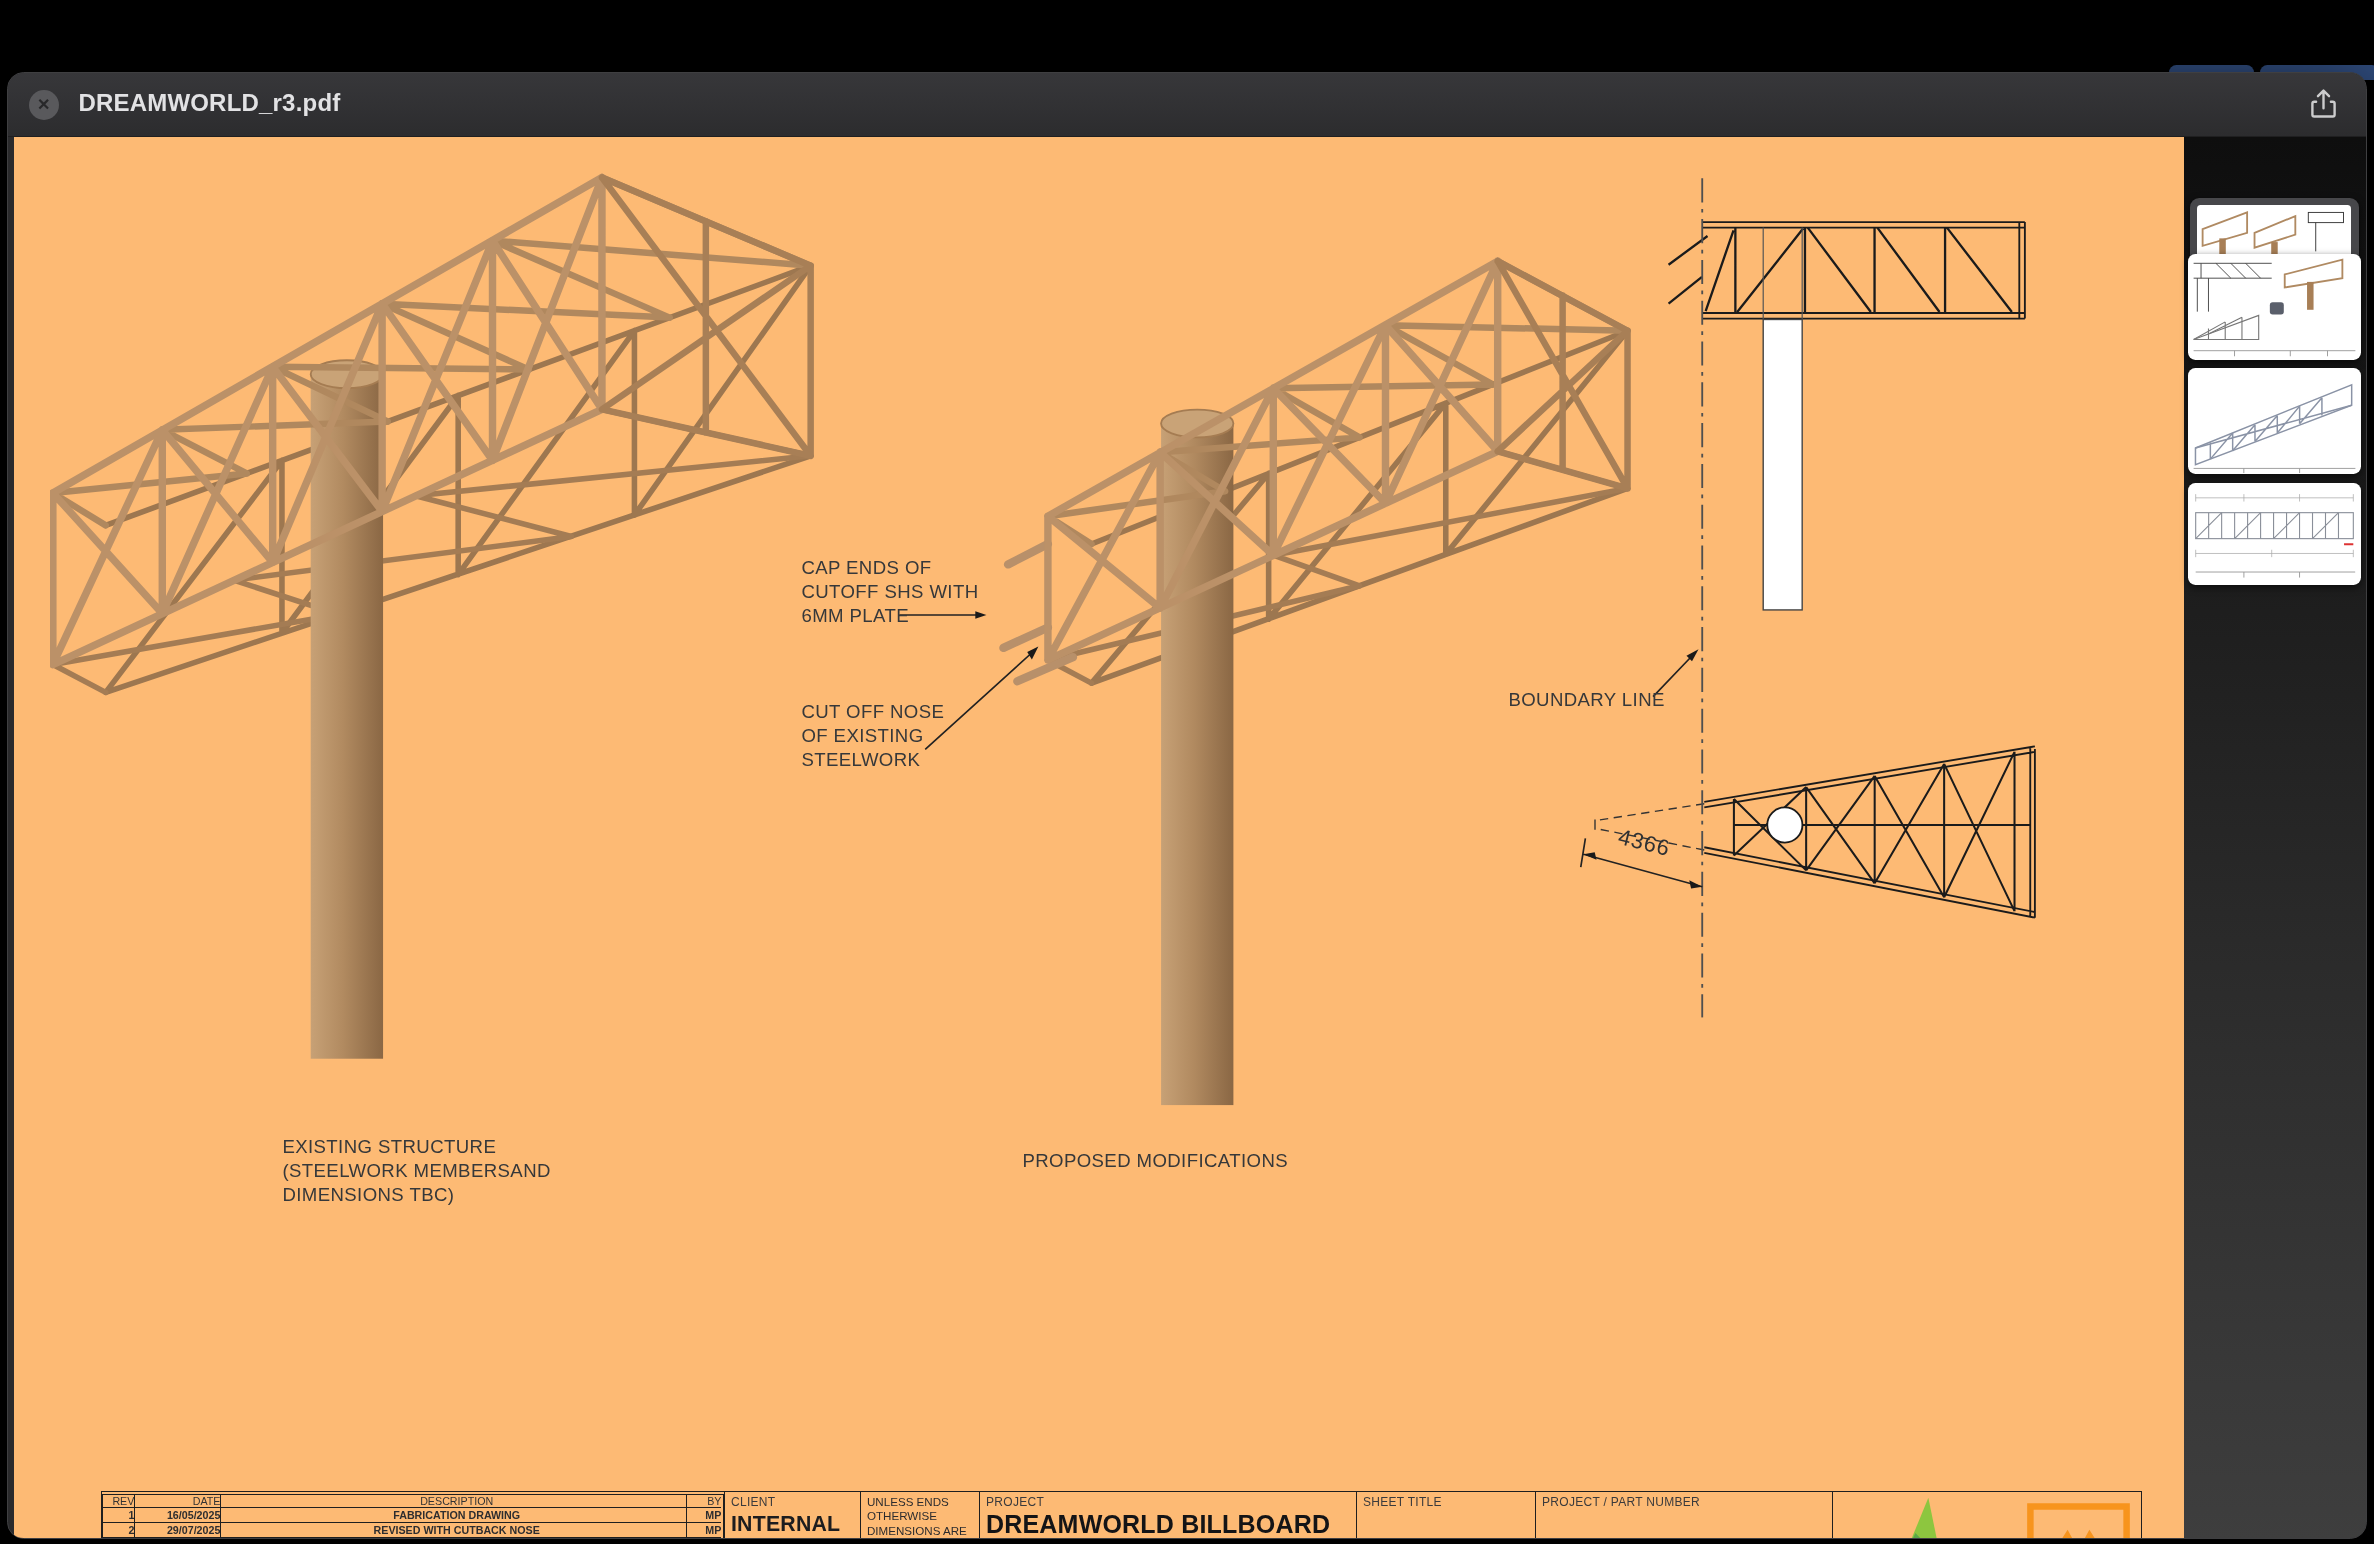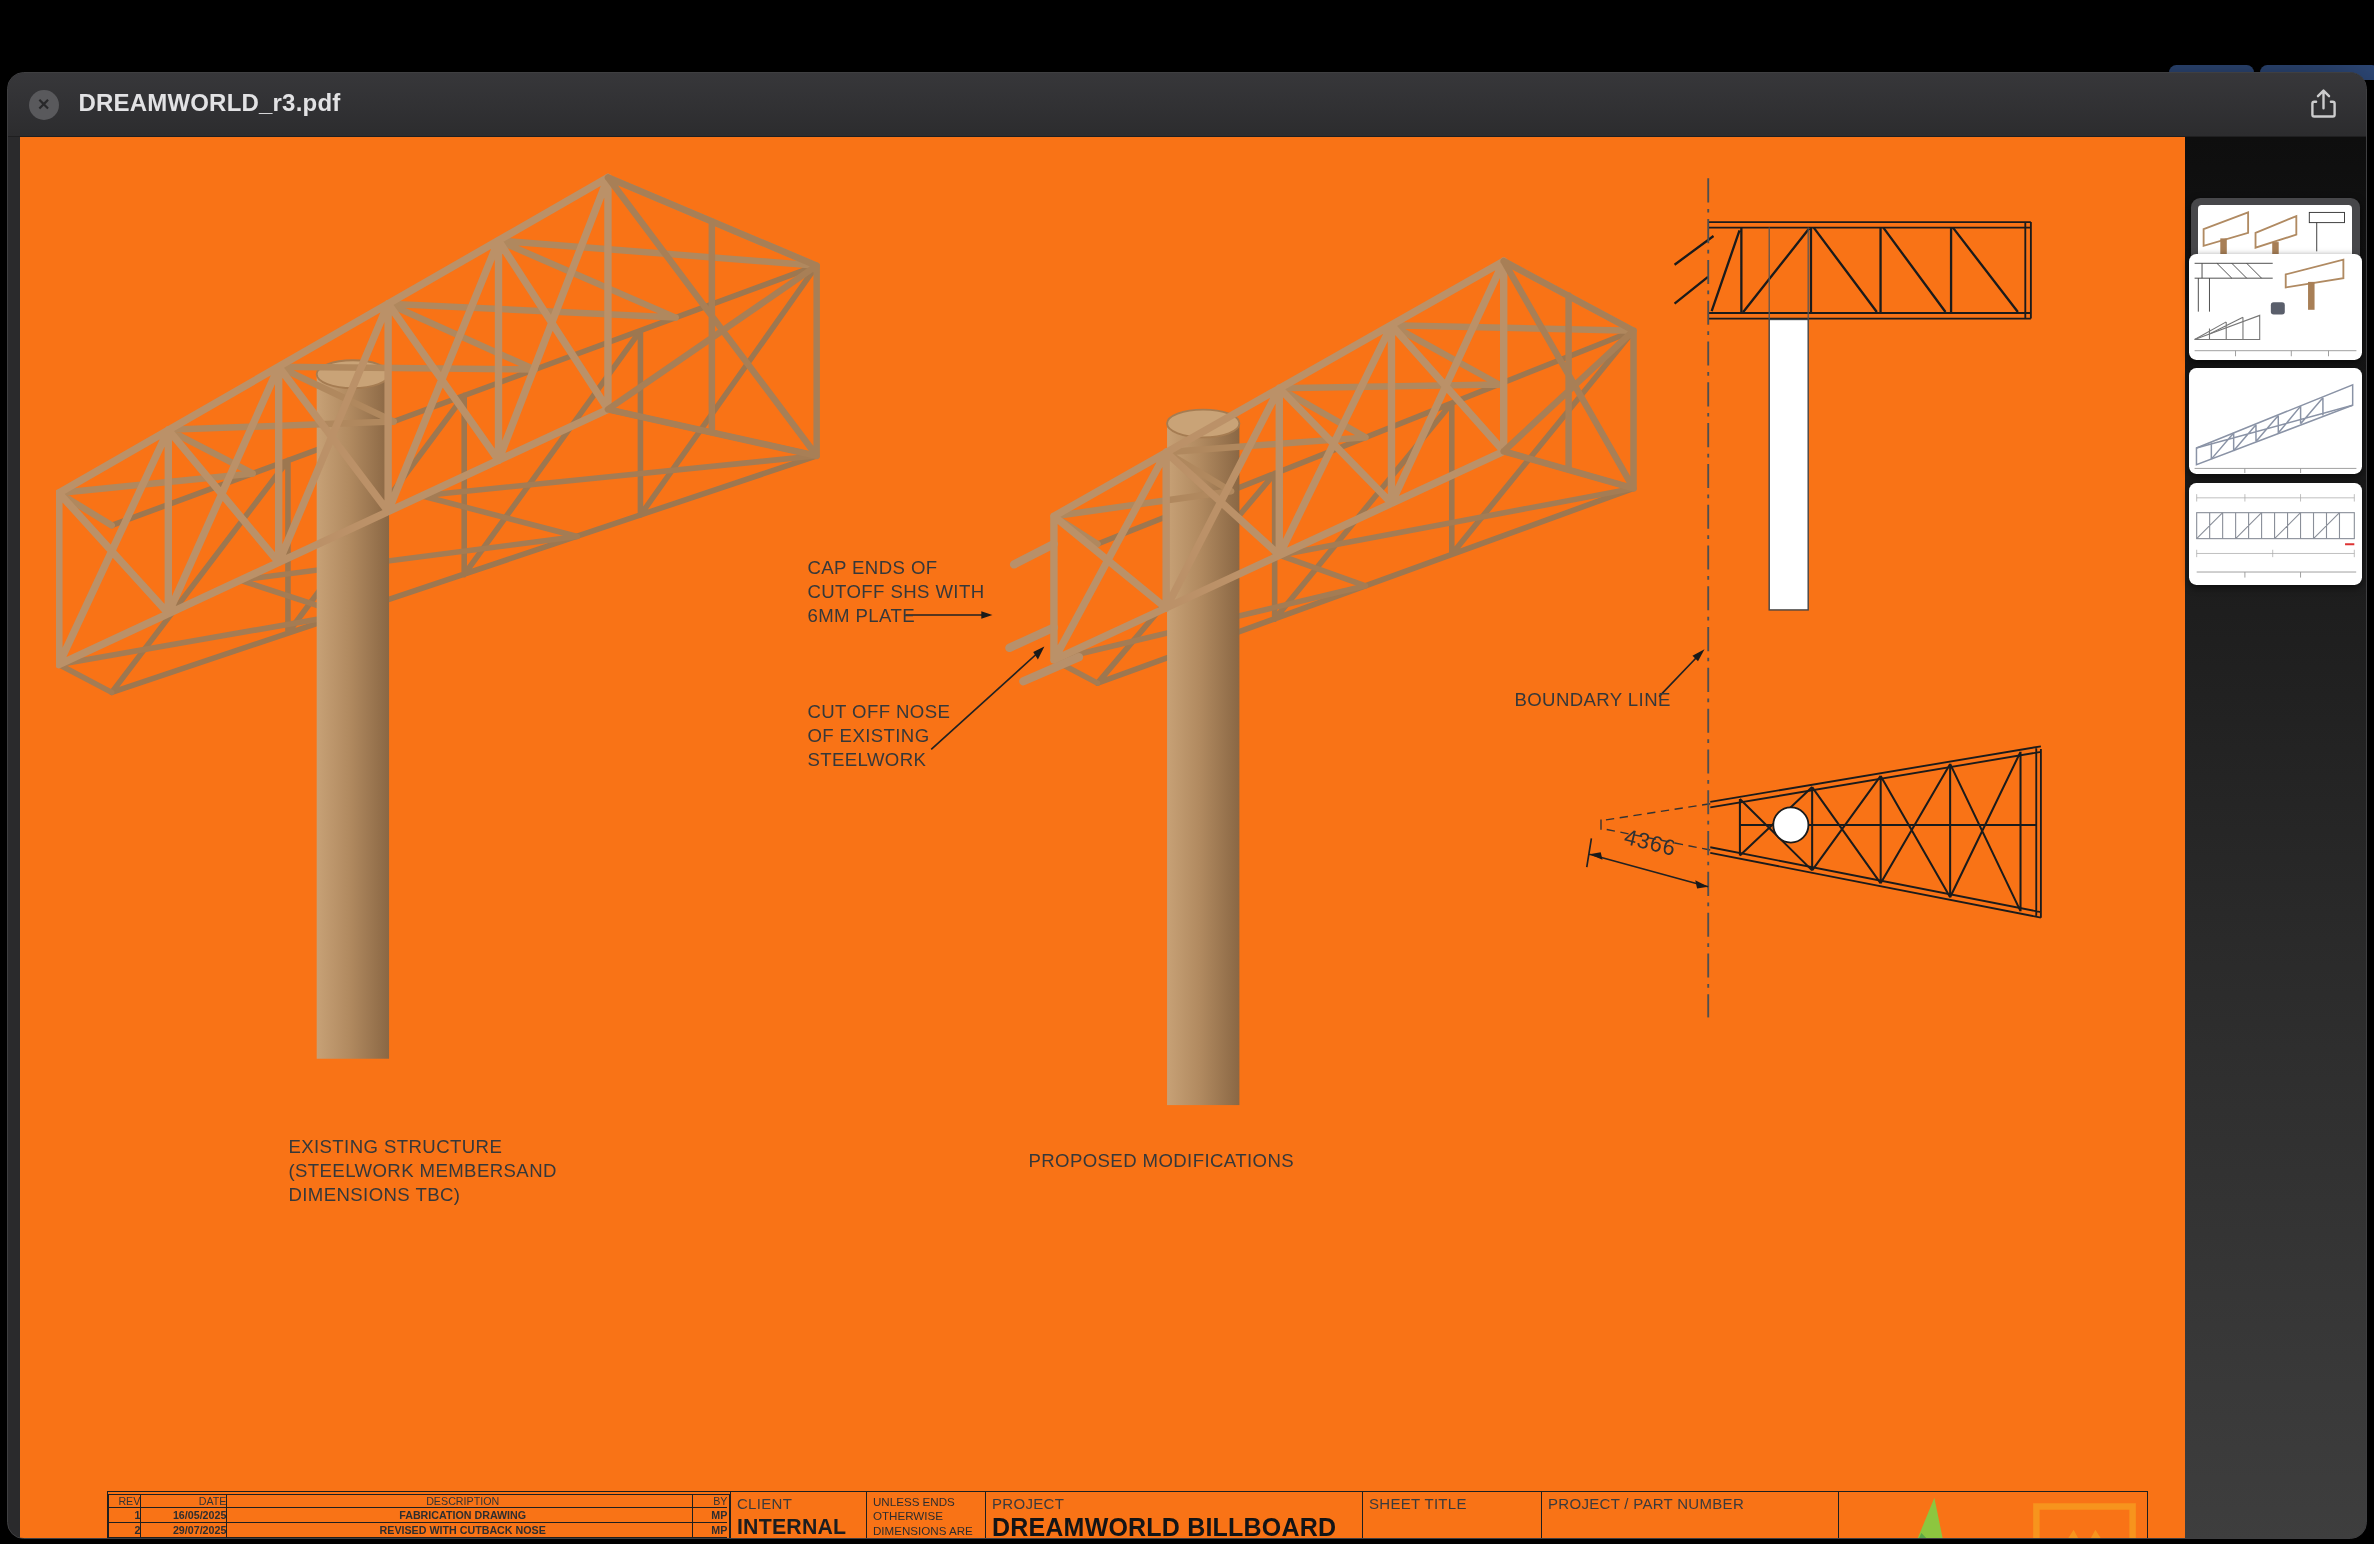--- a/index.html
+++ b/index.html
@@ -13,21 +13,21 @@
     box-shadow:0 22px 74px rgba(0,0,0,.85);box-sizing:border-box;}
   .titlebar{position:relative;height:63px;background:linear-gradient(#37373a,#2c2c2e);
     border-bottom:0.9px solid #1f1f20;}
   .close-btn{position:absolute;left:20.4px;top:16.7px;width:30px;height:30px;border-radius:50%;
     background:#59595c;color:#28282a;font-weight:bold;font-size:16px;line-height:30px;
     text-align:center;cursor:pointer;}
   .win-title{position:absolute;left:70px;top:16px;font-size:24px;font-weight:bold;color:#e2e2e4;
     letter-spacing:0.2px;}
   .share-btn{position:absolute;right:24px;top:13px;width:37px;height:37px;}
   .content{position:relative;display:flex;height:1403px;}
-  .page{position:relative;width:2171px;height:1403px;background:#f97316;margin-left:12px;overflow:hidden;}
+  .page{position:relative;width:2171px;height:1403px;background:#fdba74;margin-left:6px;overflow:hidden;}
   
   .sidebar{position:relative;width:182px;height:1403px;
     background:linear-gradient(180deg,#0e0e0e 0%,#1c1c1c 30%,#2e2e2e 65%,#3e3e3e 100%);}
   .thumb{position:absolute;left:3.7px;width:173px;background:#fff;border-radius:7.4px;
     box-shadow:0 2.8px 7.4px rgba(0,0,0,.55);cursor:pointer;overflow:hidden;}
   .thumb-frame{position:absolute;left:5.6px;width:169px;height:104px;background:#47474a;
     border-radius:9.3px;box-shadow:0 2.8px 7.4px rgba(0,0,0,.6);cursor:pointer;}
   .thumb-frame .inner{position:absolute;left:7.4px;top:7.4px;width:154px;height:89px;background:#fff;
     border-radius:3.7px;overflow:hidden;}
   
@@ -37,21 +37,21 @@
     white-space:pre-line;}
   .dim-text{position:absolute;color:#2f3133;font-size:22px;transform:rotate(14deg);
     letter-spacing:0.9px;}
   .notes-box{position:absolute;border:1.9px solid #2c2c2c;box-sizing:border-box;}
   .notes-label{padding:7.4px 5.6px;font-size:18.6px;color:#36383a;letter-spacing:0.5px;}
   
   .tb{position:absolute;left:87px;top:1354px;width:2041px;height:54px;border-top:1.9px solid #1f1f1f;
     box-sizing:border-box;color:#2d2d2f;overflow:hidden;}
   .tb .cell{position:absolute;top:0;bottom:0;border-left:1.9px solid #1f1f1f;box-sizing:border-box;
     padding:2.8px 5.6px;}
-  .tb .lbl{font-size:15px;color:#3a3a3c;letter-spacing:0.3px;}
+  .tb .lbl{font-size:12px;color:#3a3a3c;letter-spacing:0.3px;}
   .tb .big{font-weight:bold;font-size:21.3px;margin-top:2.8px;letter-spacing:0.2px;color:#1d1d1f;}
   .tb .bigger{font-weight:bold;font-size:25px;margin-top:0.9px;letter-spacing:0.2px;color:#141416;}
   .tb .tol{font-size:11.6px;line-height:14.4px;color:#2c2c2e;}
   .rev{position:absolute;left:0;top:1.9px;width:622px;border:1.4px solid #1f1f1f;border-bottom:none;
     display:grid;grid-template-columns:32px 86px 466px 34px;box-sizing:border-box;}
   .rev div{border-right:1.4px solid #1f1f1f;border-bottom:1.4px solid #1f1f1f;
     font-size:10.7px;line-height:12px;height:12px;text-align:right;overflow:hidden;white-space:nowrap;}
   .rev div:nth-child(4n){border-right:none;}
   .rev .d{font-weight:bold;line-height:14px;height:14px;}
   .rev .dl{text-align:center;padding-left:5.6px;}

